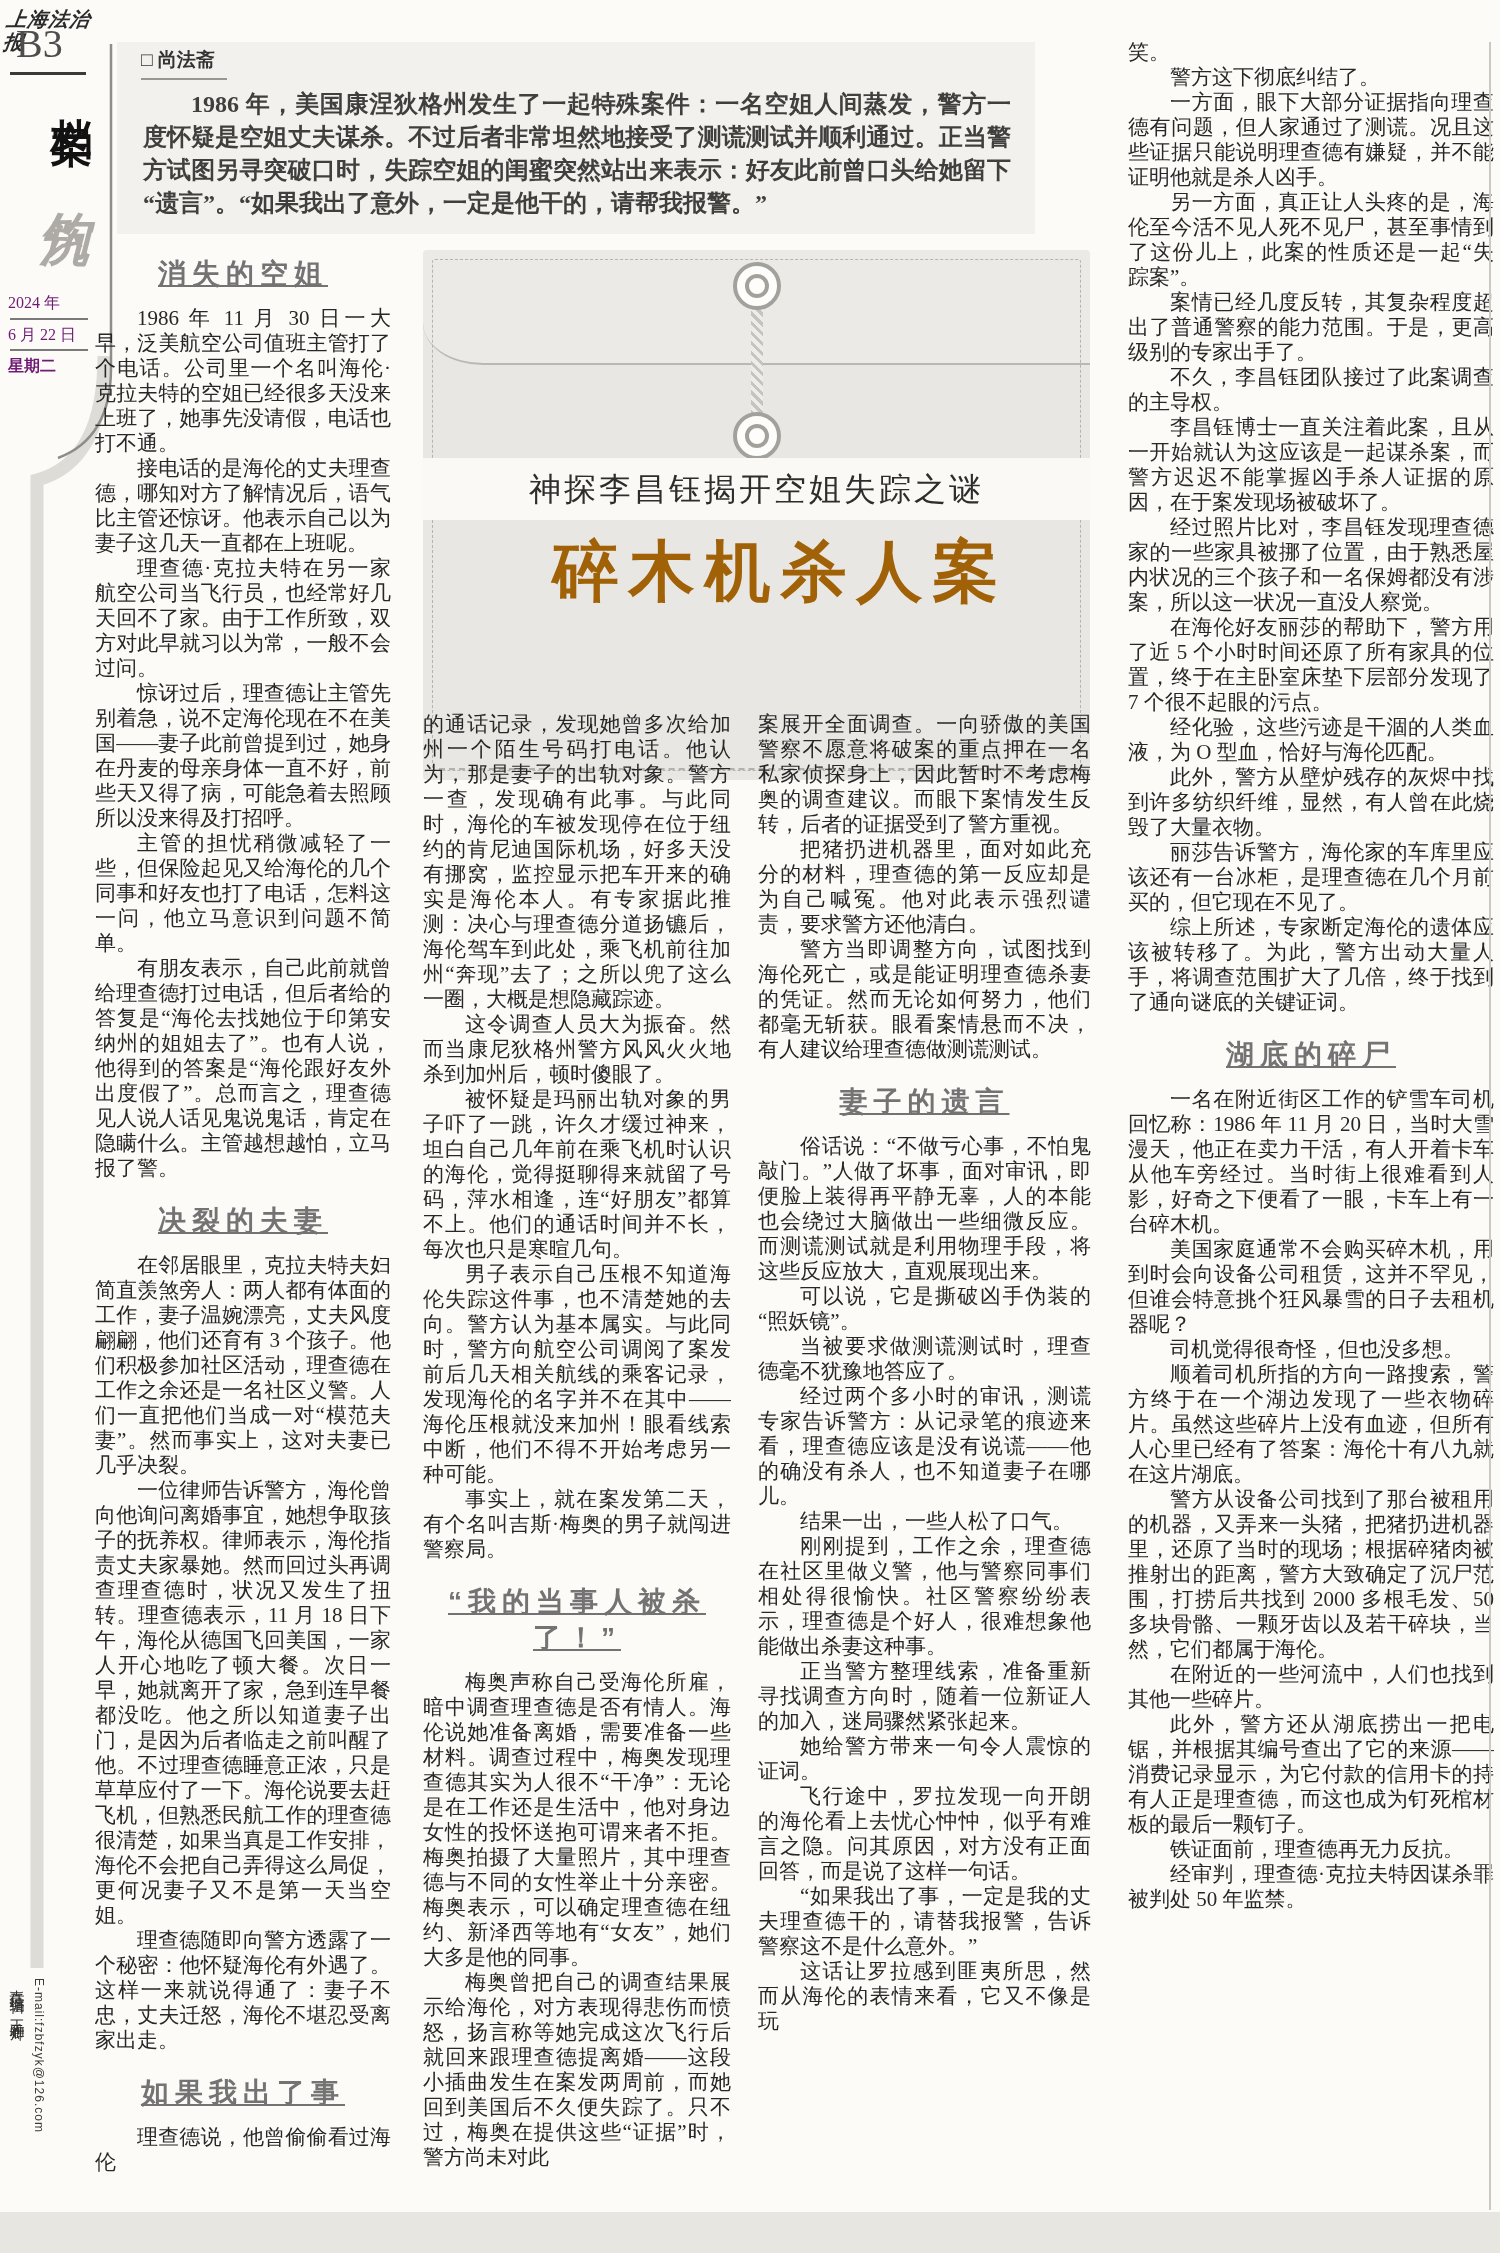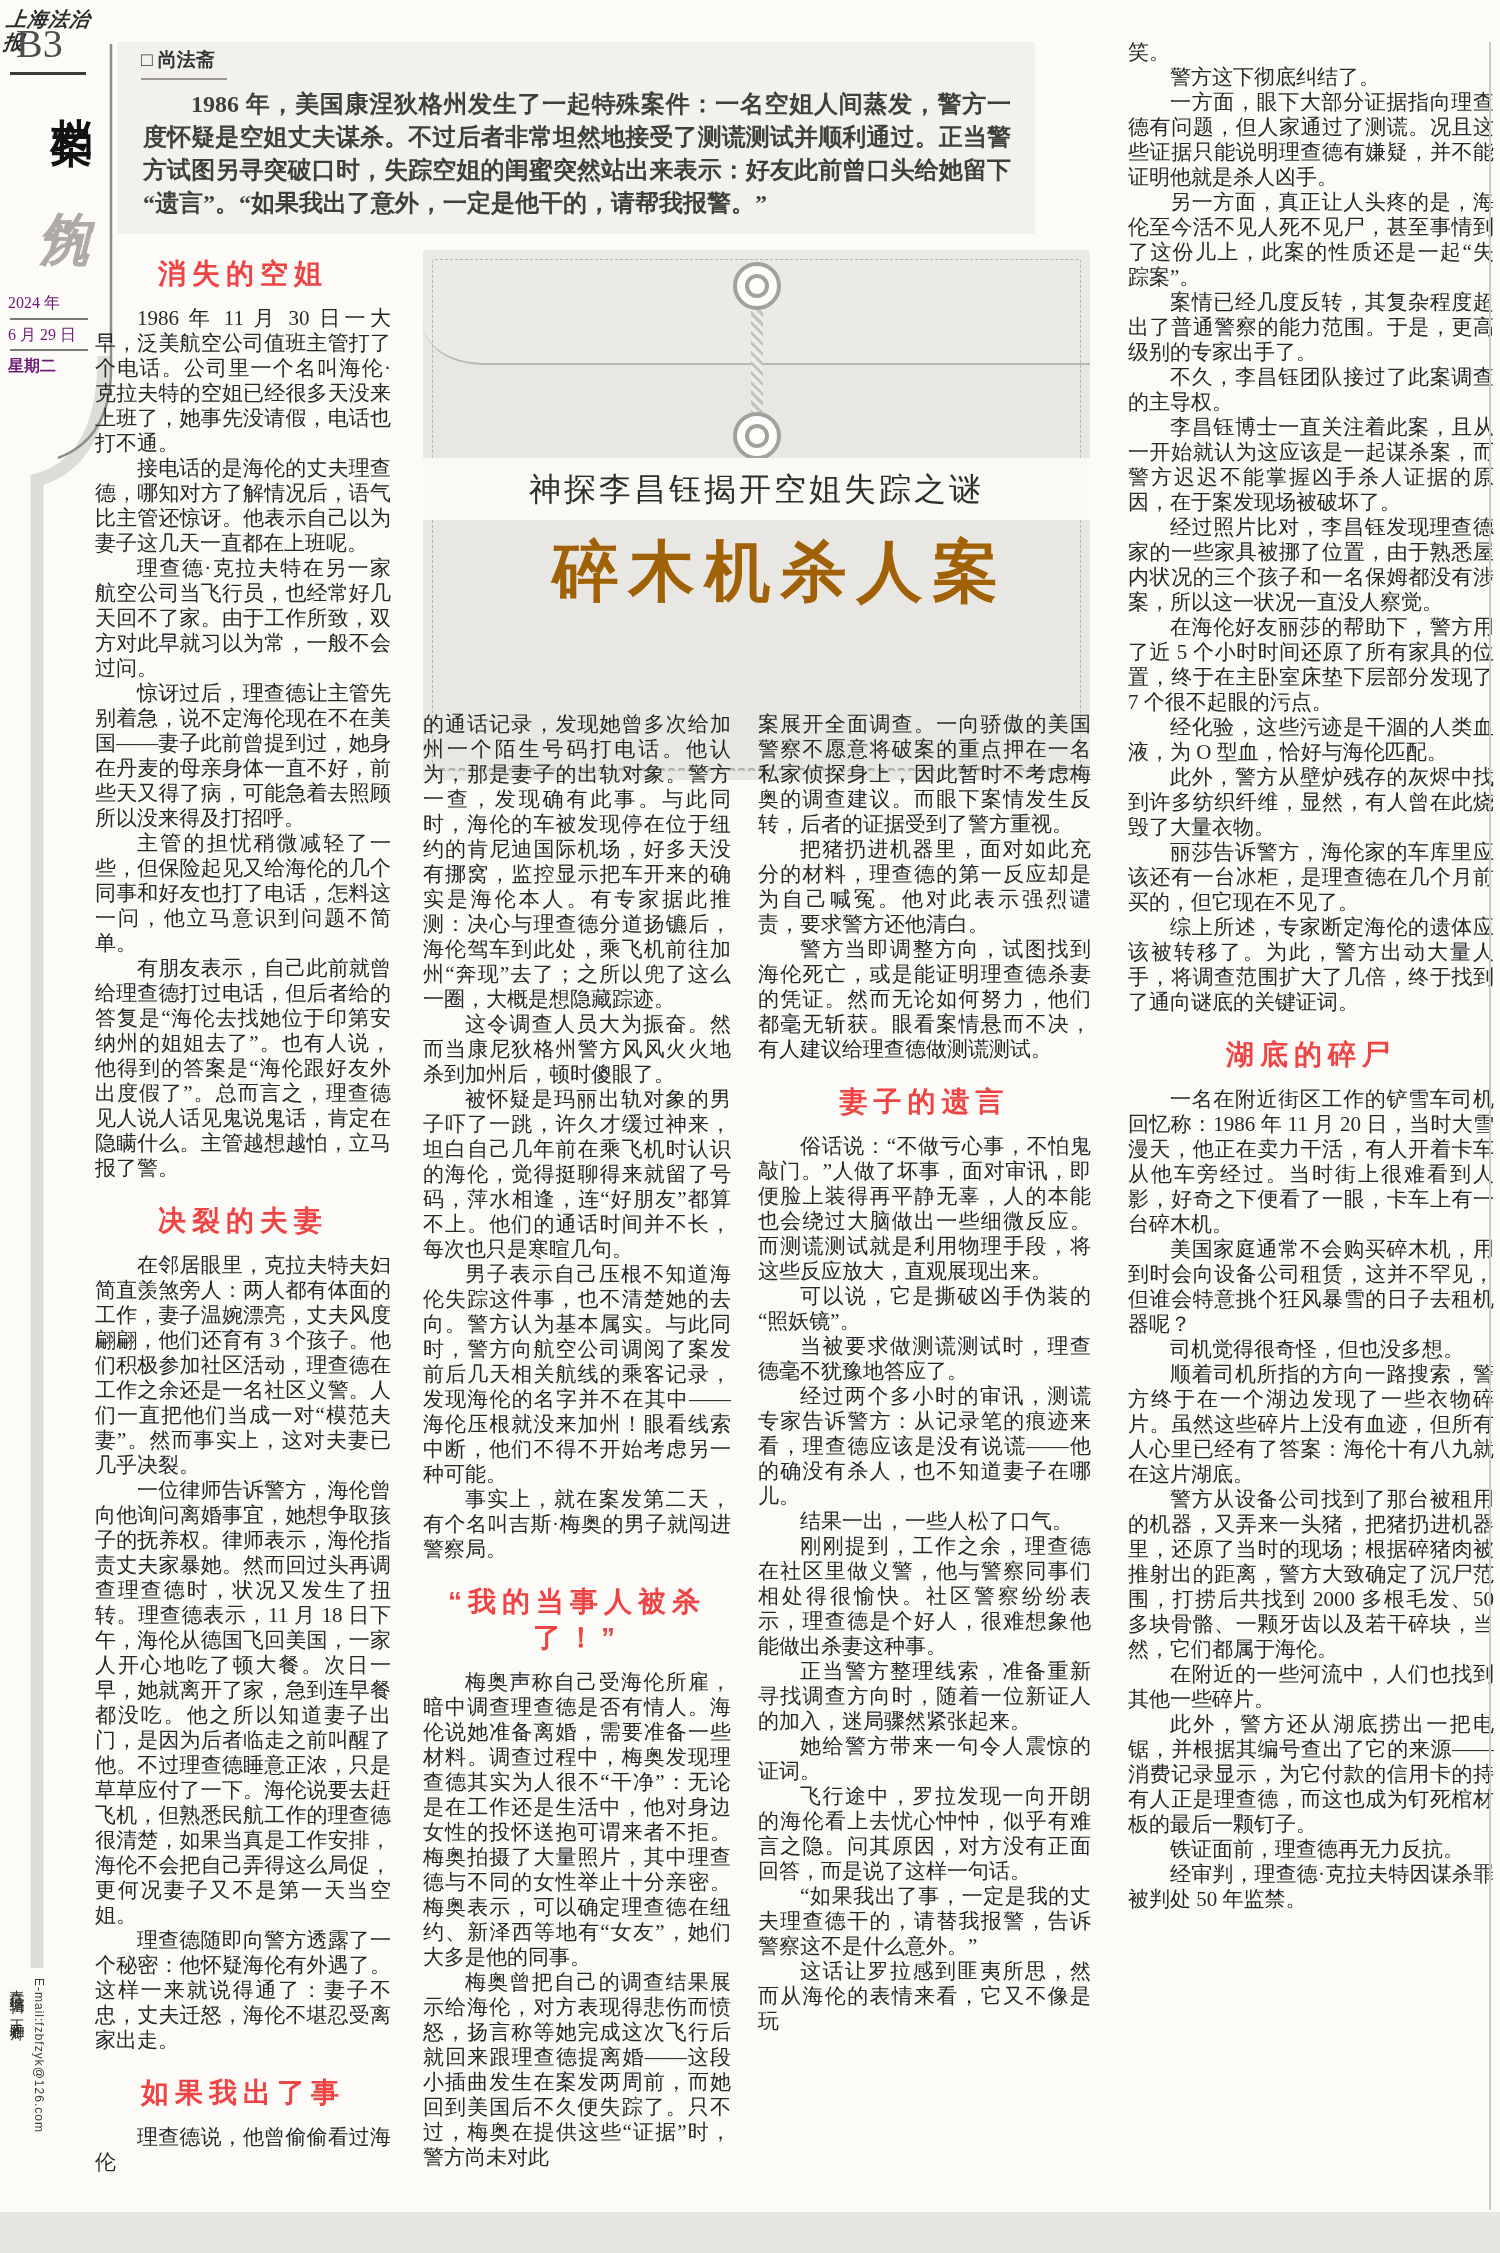--- a/index.html
+++ b/index.html
@@ -45,22 +45,22 @@
   .env-kicker{position:absolute;left:0;right:0;top:208px;height:62px;background:#faf9f6;
               display:flex;align-items:center;justify-content:center;
               font:400 32px/1 "Liberation Sans",sans-serif;color:#2e2d2b;letter-spacing:3px;}
   .env-title{position:absolute;left:0;right:0;top:282px;text-align:center;
              font:900 66px/1.2 "Liberation Serif",serif;color:#a16207;letter-spacing:10px;margin-left:48px;}
   .env-dash{position:absolute;left:16px;right:16px;bottom:10px;border-top:2px dashed #b3b1ac;}
   
   .col{position:absolute;overflow:hidden;}
   .para{font:400 21px/25px "Liberation Serif",serif;color:#272727;text-align:justify;text-indent:2em;}
   .para.cont{text-indent:0;}
-  .sec-heading{font:700 28px/36px "Liberation Sans",sans-serif;color:#ef4444;text-align:center;
-               letter-spacing:6px;margin:22px 0 14px;}
+  .sec-heading{font:700 28px/36px "Liberation Sans",sans-serif;color:#737373;text-align:center;
+               letter-spacing:6px;margin:22px 0 14px;text-decoration:underline;}
   #col1{left:95px;top:252px;width:296px;height:1996px;}
   #col1 .sec-heading:first-child{margin-top:4px;}
   #col2{left:423px;top:712px;width:308px;height:1500px;}
   #col3{left:758px;top:712px;width:333px;height:1500px;}
   #col4{left:1128px;top:40px;width:366px;height:2172px;}
   
   .right-rule{position:absolute;left:1489px;top:42px;width:2px;height:2168px;background:#ccc9c4;}
   .bottom-band{position:absolute;left:0;top:2212px;width:1500px;height:41px;background:#e8e6e1;}
   .deco{position:absolute;left:0;top:0;}
 </style>
@@ -75,21 +75,21 @@
   </svg>
 
   <div class="logo">上海法治报</div>
   <div class="pageno">B3</div>
   <div class="pageno-rule"></div>
   <div class="secname">档案</div>
   <div class="secsub">钩沉</div>
   <div class="dates">
     <div>2024 年</div>
     <div class="rule"></div>
-    <div>6 月 29 日</div>
+    <div>6 月 22 日</div>
     <div class="rule"></div>
     <div class="wk">星期二</div>
   </div>
   <div class="editor">责任编辑　王雅卿</div>
   <div class="email">E-mail:fzbfzyk@126.com</div>
 
   <div class="lede hatch">
     <div class="lede-label">□ 尚法斋</div>
     <div class="lede-label-rule"></div>
     <div class="lede-text">1986 年，美国康涅狄格州发生了一起特殊案件：一名空姐人间蒸发，警方一度怀疑是空姐丈夫谋杀。不过后者非常坦然地接受了测谎测试并顺利通过。正当警方试图另寻突破口时，失踪空姐的闺蜜突然站出来表示：好友此前曾口头给她留下“遗言”。“如果我出了意外，一定是他干的，请帮我报警。”</div>

